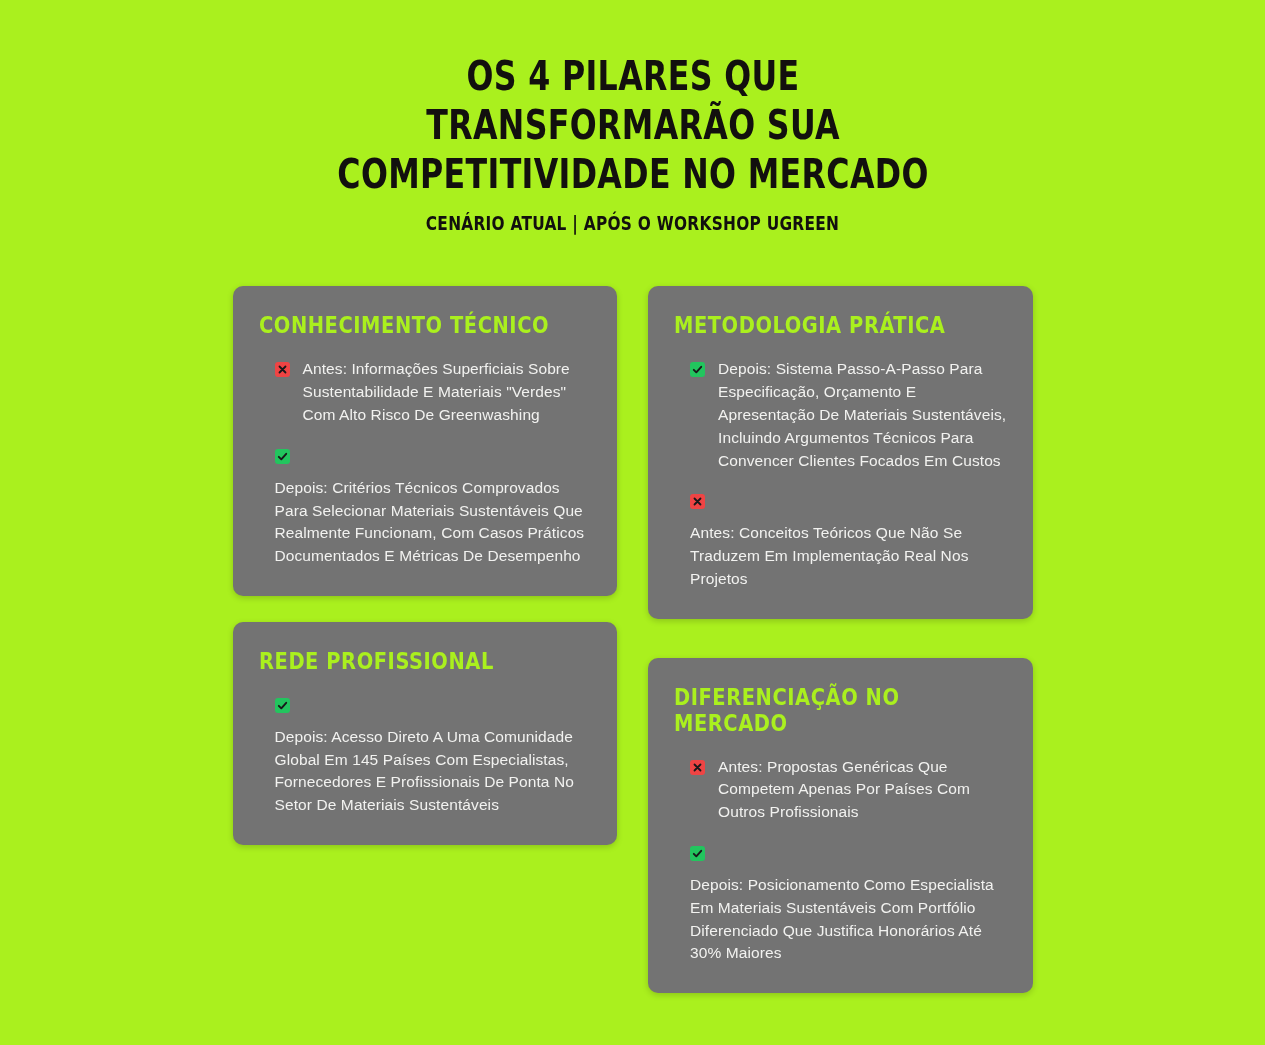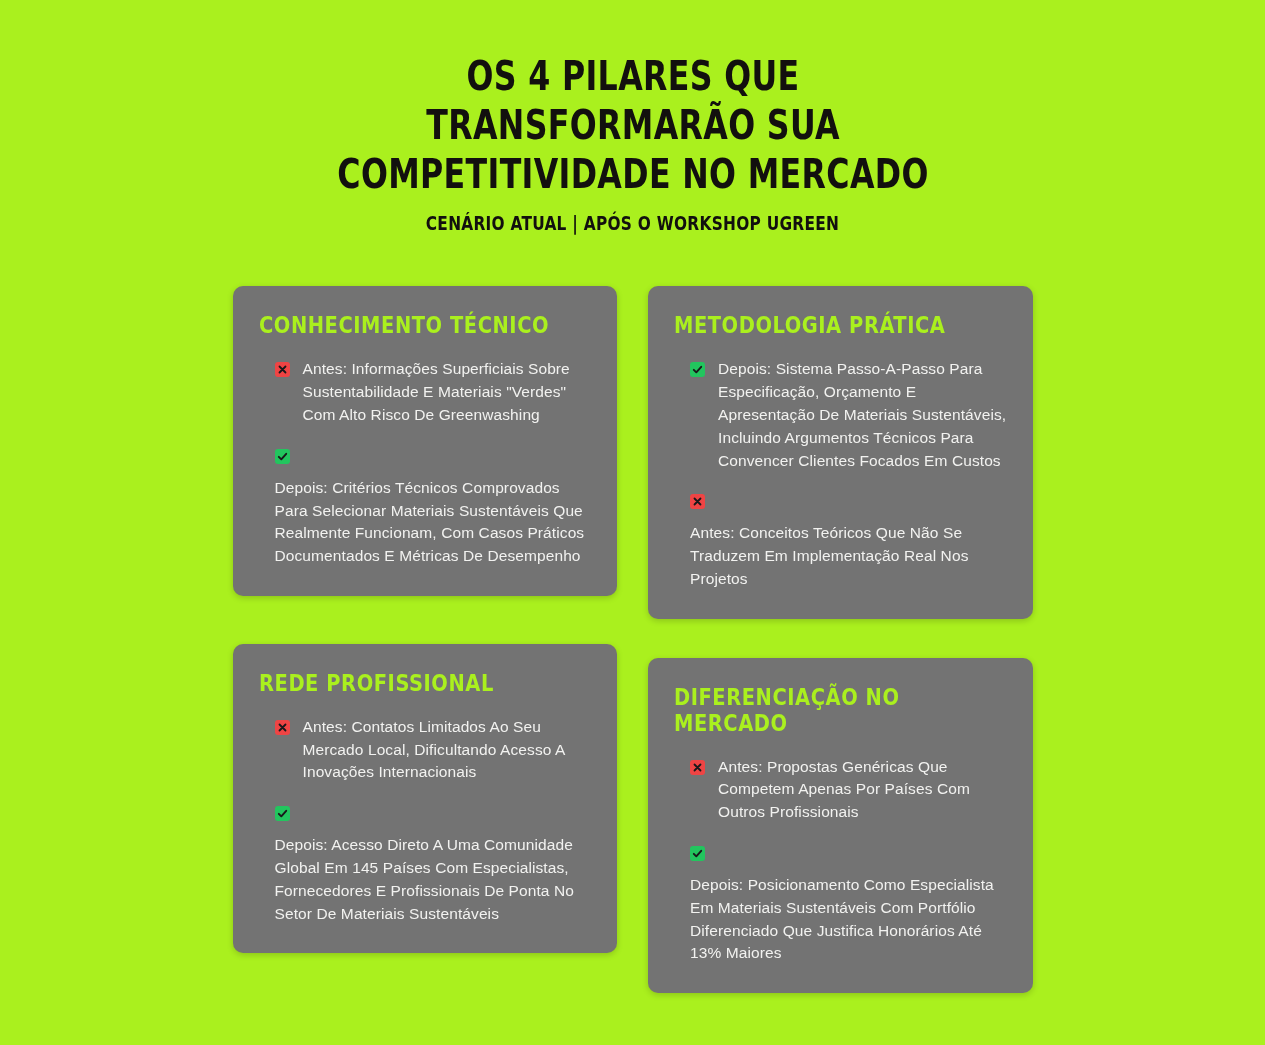--- a/index.html
+++ b/index.html
@@ -151,31 +151,23 @@
               <span class="mark check">
                 <svg width="15" height="15" viewBox="0 0 15 15" aria-hidden="true">
                   <path d="M3.8 7.8 L6.3 10.3 L11.2 4.8" fill="none" stroke="#18181a" stroke-width="1.9" stroke-linecap="round" stroke-linejoin="round"></path>
                 </svg>
               </span>
               <span class="item-text">Depois: Critérios Técnicos Comprovados Para Selecionar Materiais Sustentáveis Que Realmente Funcionam, Com Casos Práticos Documentados E Métricas De Desempenho</span>
             </li>
           </ul>
         </div>
 
-        <div class="card" style="margin-top:22px;">
+        <div class="card" style="">
           <div class="card-title">REDE PROFISSIONAL</div>
           <ul class="items">
-            <li class="item">
-              <span class="mark cross">
-                <svg width="15" height="15" viewBox="0 0 15 15" aria-hidden="true">
-                  <path d="M4.5 4.5 L10.5 10.5 M10.5 4.5 L4.5 10.5" stroke="#18181a" stroke-width="1.8" stroke-linecap="round"></path>
-                </svg>
-              </span>
-              <span class="item-text">Antes: Contatos Limitados Ao Seu Mercado Local, Dificultando Acesso A Inovações Internacionais</span>
-            </li>
             <li class="item">
               <span class="mark check">
                 <svg width="15" height="15" viewBox="0 0 15 15" aria-hidden="true">
                   <path d="M3.8 7.8 L6.3 10.3 L11.2 4.8" fill="none" stroke="#18181a" stroke-width="1.9" stroke-linecap="round" stroke-linejoin="round"></path>
                 </svg>
               </span>
               <span class="item-text">Depois: Acesso Direto A Uma Comunidade Global Em 145 Países Com Especialistas, Fornecedores E Profissionais De Ponta No Setor De Materiais Sustentáveis</span>
             </li>
           </ul>
         </div>
@@ -215,21 +207,21 @@
                 </svg>
               </span>
               <span class="item-text">Antes: Propostas Genéricas Que Competem Apenas Por Países Com Outros Profissionais</span>
             </li>
             <li class="item">
               <span class="mark check">
                 <svg width="15" height="15" viewBox="0 0 15 15" aria-hidden="true">
                   <path d="M3.8 7.8 L6.3 10.3 L11.2 4.8" fill="none" stroke="#18181a" stroke-width="1.9" stroke-linecap="round" stroke-linejoin="round"></path>
                 </svg>
               </span>
-              <span class="item-text">Depois: Posicionamento Como Especialista Em Materiais Sustentáveis Com Portfólio Diferenciado Que Justifica Honorários Até 13% Maiores</span>
+              <span class="item-text">Depois: Posicionamento Como Especialista Em Materiais Sustentáveis Com Portfólio Diferenciado Que Justifica Honorários Até 30% Maiores</span>
             </li>
           </ul>
         </div>
       </div>
 
     </div>
 
   </div>
 </div>
 

